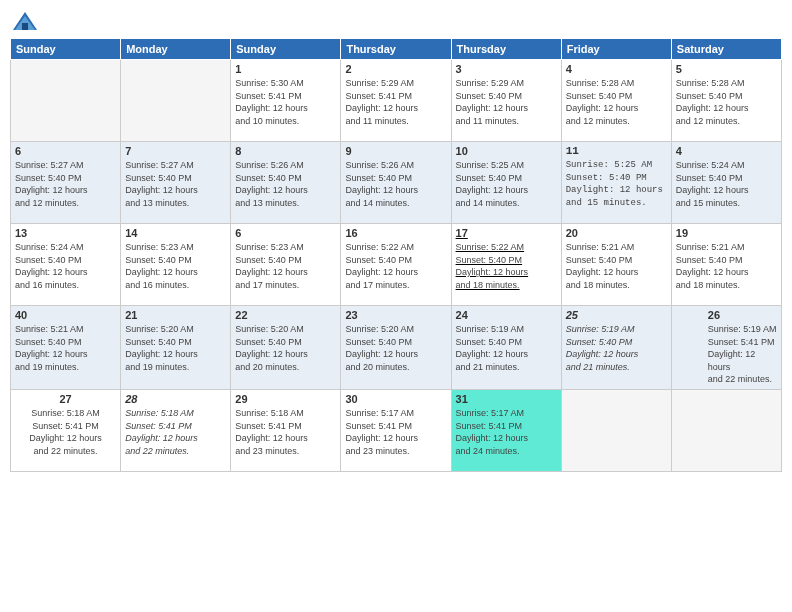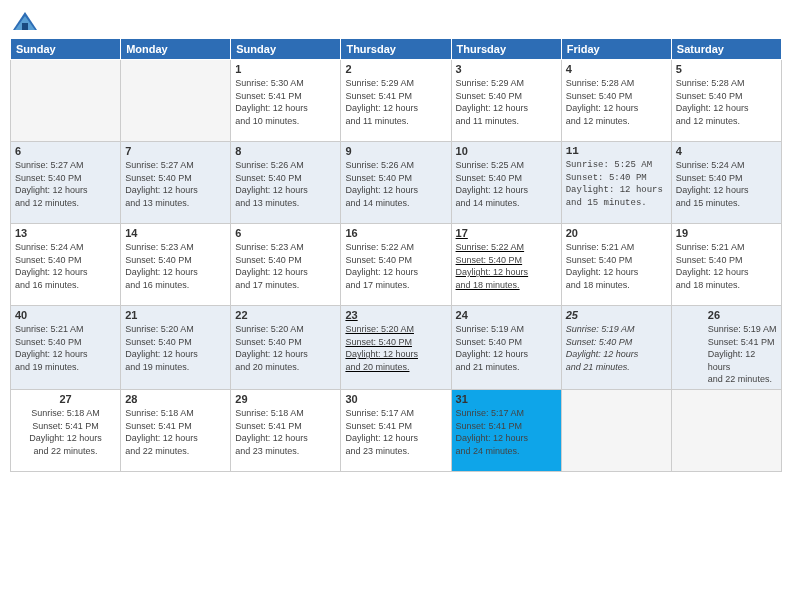--- a/index.html
+++ b/index.html
@@ -274,21 +274,21 @@
 Daylight: 12 hours
 and 19 minutes.</div>
           </td>
           <td style="background: rgb(232, 238, 245);">
             <span class="day-number">22</span>
             <div class="day-info" style="white-space: pre-line;">Sunrise: 5:20 AM
 Sunset: 5:40 PM
 Daylight: 12 hours
 and 20 minutes.</div>
           </td>
-          <td style="background: rgb(232, 238, 245); text-decoration: underline;">
+          <td style="background: rgb(232, 238, 245);">
             <span class="day-number">23</span>
             <div class="day-info" style="white-space: pre-line;">Sunrise: 5:20 AM
 Sunset: 5:40 PM
 Daylight: 12 hours
 and 20 minutes.</div>
           </td>
           <td style="background: rgb(232, 238, 245);">
             <span class="day-number">24</span>
             <div class="day-info" style="white-space: pre-line;">Sunrise: 5:19 AM
 Sunset: 5:40 PM
@@ -311,42 +311,42 @@
           </td>
         </tr>
         <tr style="background: rgb(255, 255, 255);">
           <td style="background: rgb(255, 255, 255); text-align: center;">
             <span class="day-number">27</span>
             <div class="day-info" style="white-space: pre-line;">Sunrise: 5:18 AM
 Sunset: 5:41 PM
 Daylight: 12 hours
 and 22 minutes.</div>
           </td>
-          <td style="background: rgb(255, 255, 255);">
+          <td style="background: rgb(255, 255, 255); font-style: italic;">
             <span class="day-number">28</span>
             <div class="day-info" style="white-space: pre-line;">Sunrise: 5:18 AM
 Sunset: 5:41 PM
 Daylight: 12 hours
 and 22 minutes.</div>
           </td>
           <td style="background: rgb(255, 255, 255);">
             <span class="day-number">29</span>
             <div class="day-info" style="white-space: pre-line;">Sunrise: 5:18 AM
 Sunset: 5:41 PM
 Daylight: 12 hours
 and 23 minutes.</div>
           </td>
           <td style="background: rgb(255, 255, 255);">
             <span class="day-number">30</span>
             <div class="day-info" style="white-space: pre-line;">Sunrise: 5:17 AM
 Sunset: 5:41 PM
 Daylight: 12 hours
 and 23 minutes.</div>
           </td>
-          <td style="background: #0ea5e9; margin-top: 8px;">
+          <td style="background: #5eead4; margin-top: 8px;">
             <span class="day-number">31</span>
             <div class="day-info" style="white-space: pre-line;">Sunrise: 5:17 AM
 Sunset: 5:41 PM
 Daylight: 12 hours
 and 24 minutes.</div>
           </td>
           <td class="empty" style="background: rgb(245, 245, 245);"></td>
           <td class="empty" style="background: rgb(245, 245, 245);"></td>
         </tr>
       </tbody>

